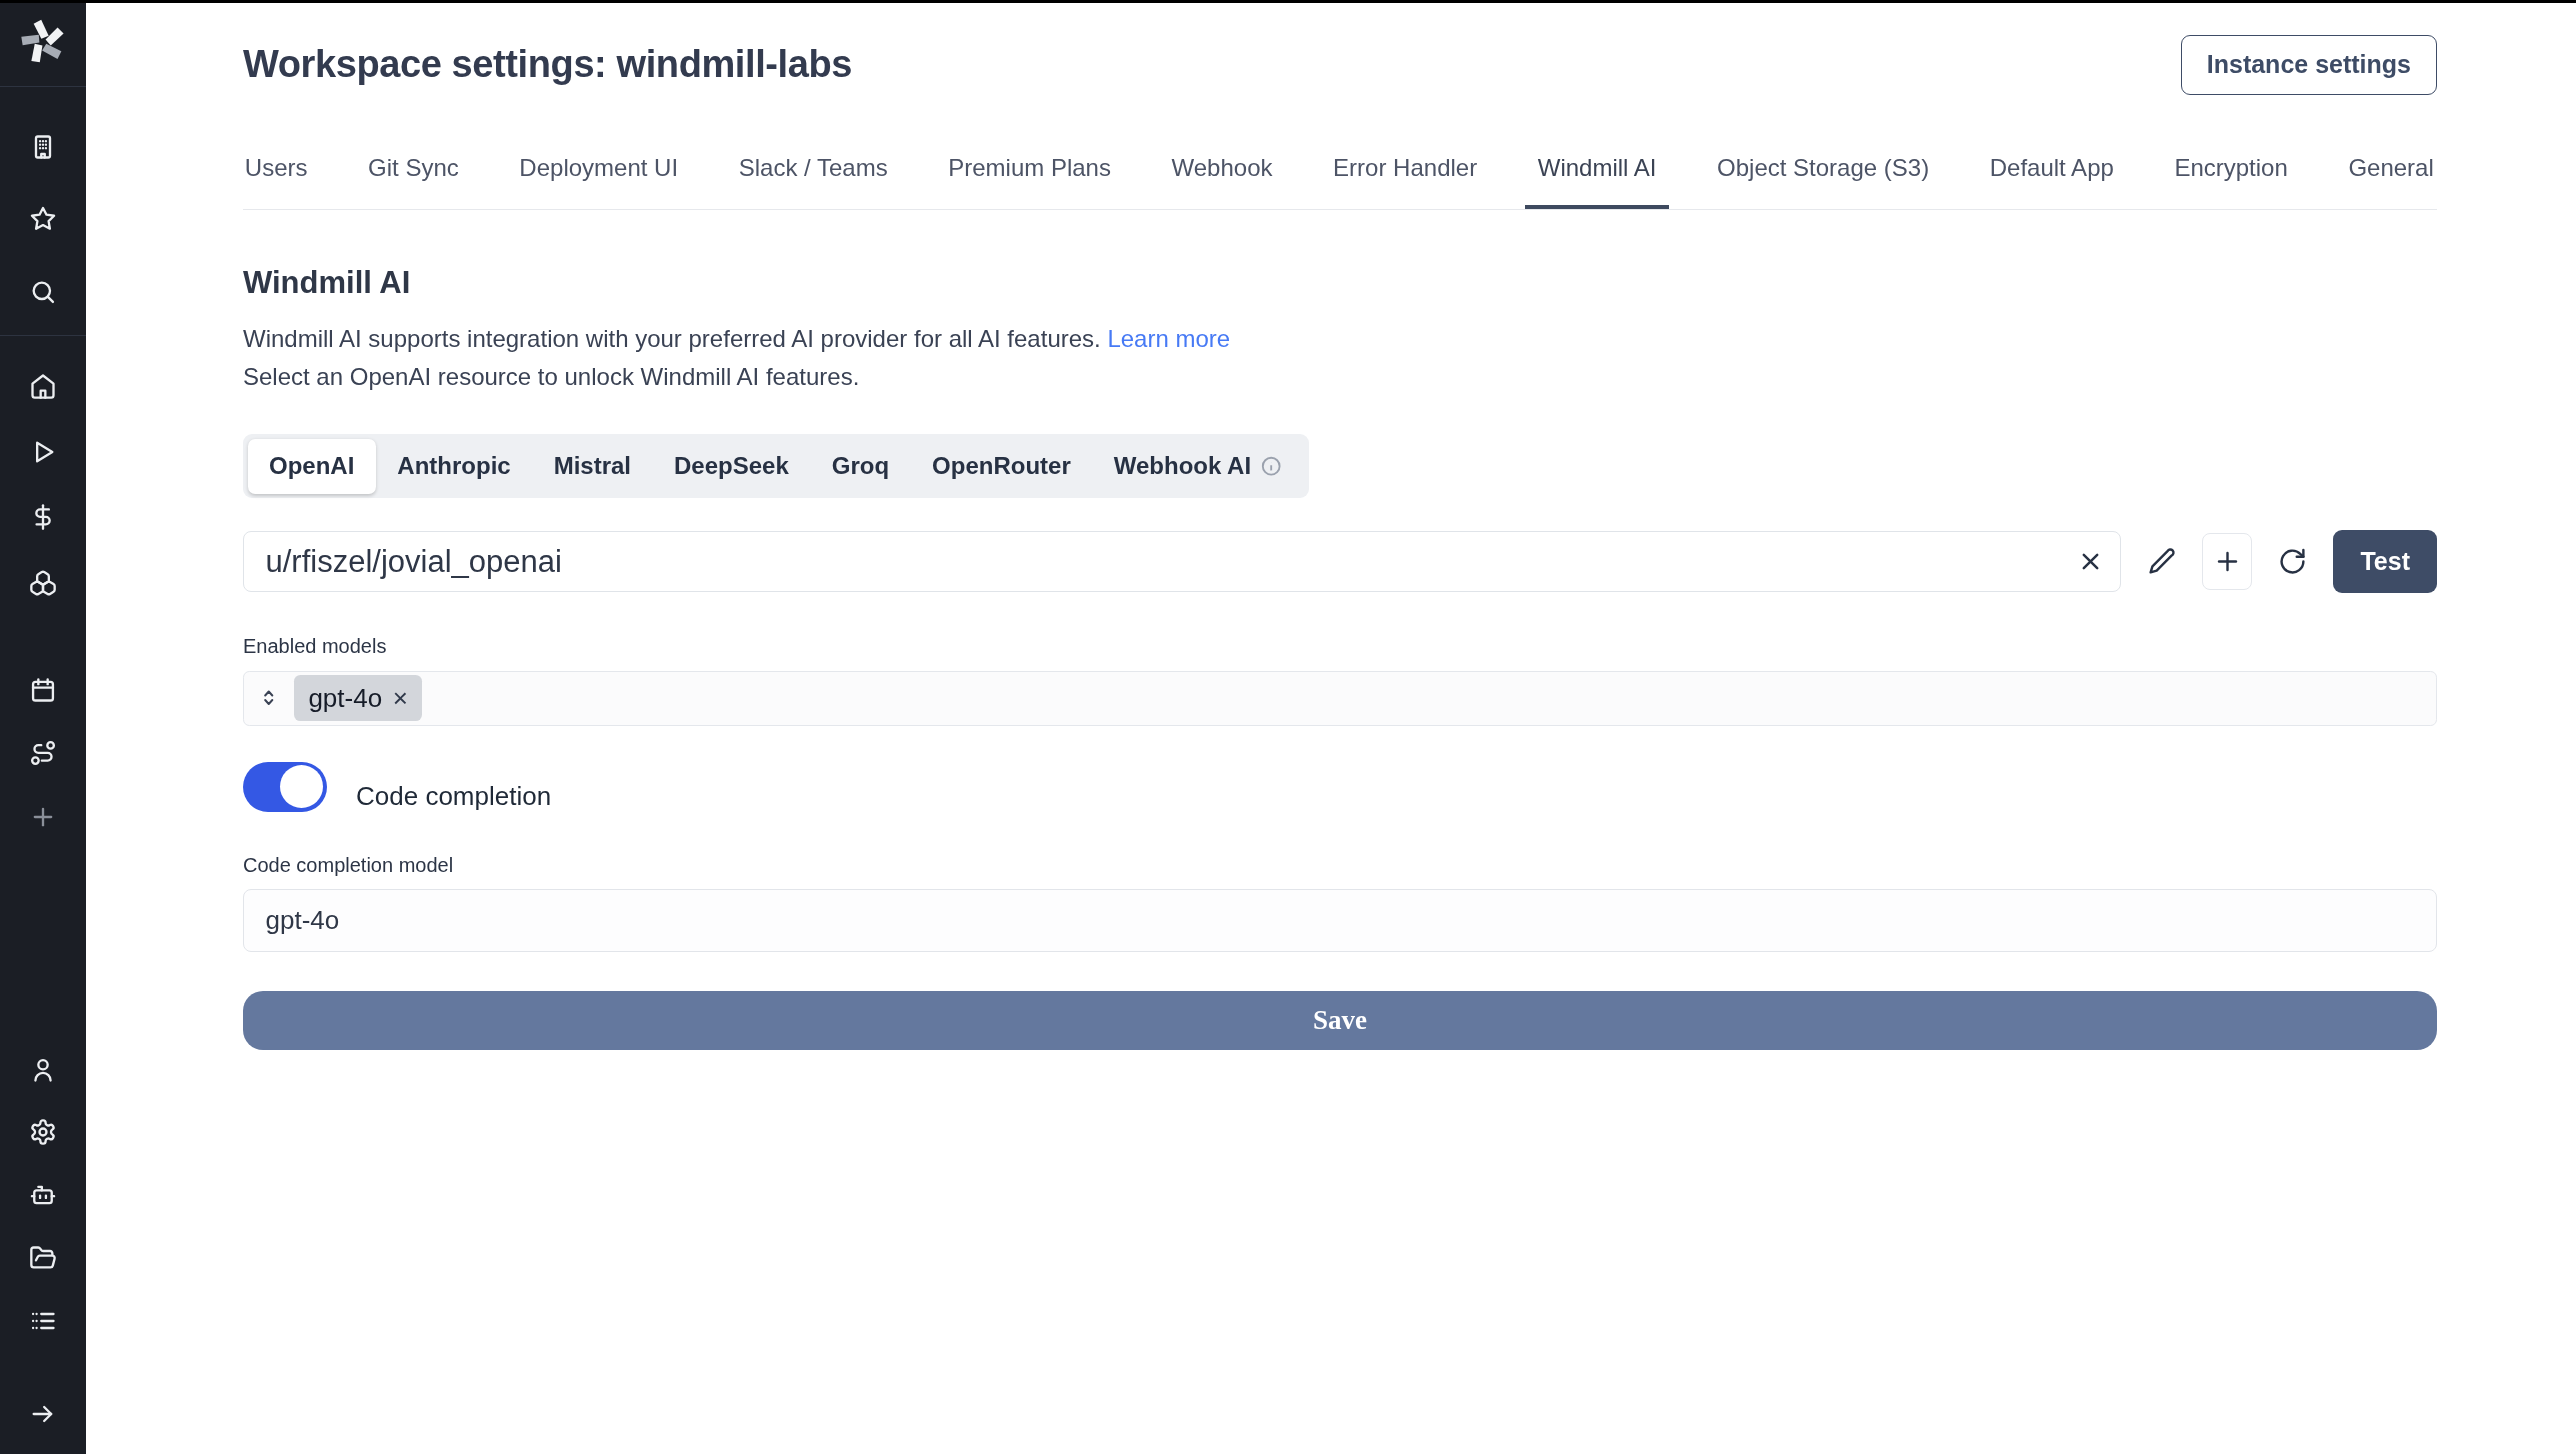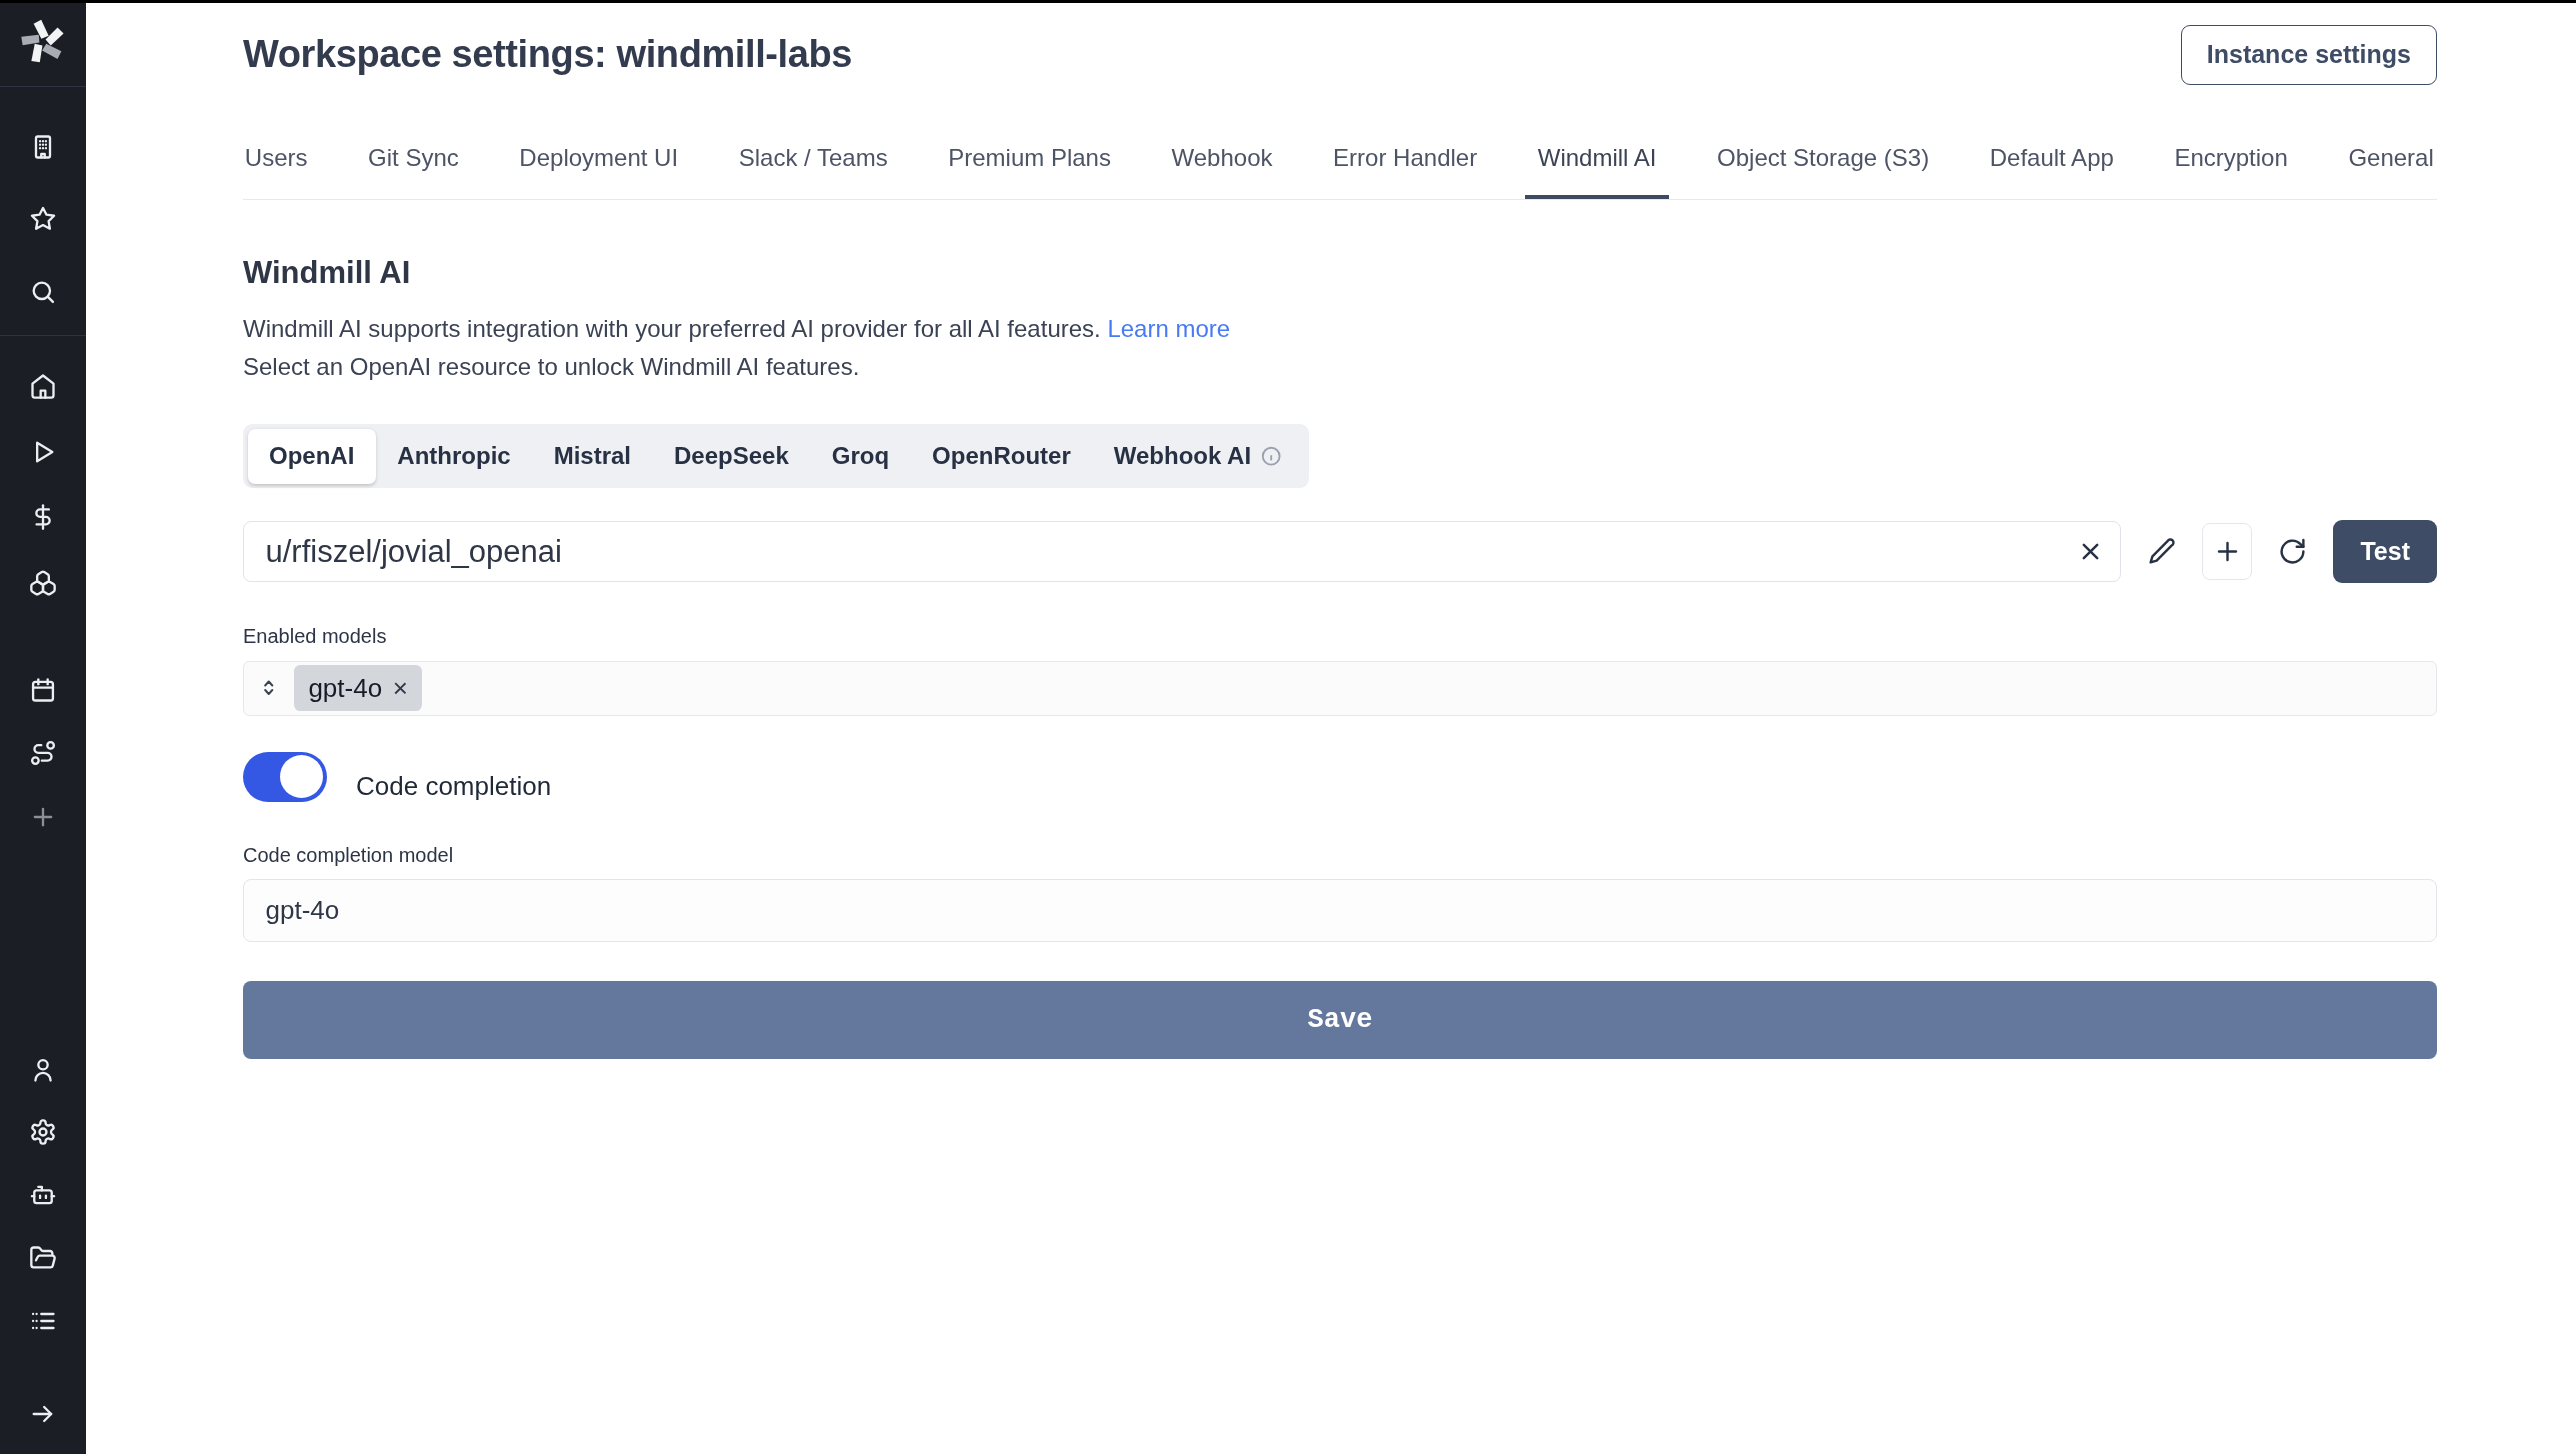--- a/index.html
+++ b/index.html
@@ -14,21 +14,21 @@
   .side-btn.muted svg { stroke:#8a8f99; }
   .side-divider { width:86px; height:0.9px; background:#2d3340; }
   .s-gap-a { margin-top:38px; } .gap33 { margin-top:29.5px; } .gap25 { margin-top:22.4px; }
   .div-b { margin-top:21.5px; } .grp-home { margin-top:29.5px; }
   .grp-cal { margin-top:64px; } .gap23 { margin-top:20.6px; }
   .grp-user { margin-top:210px; } .gap22 { margin-top:19.7px; }
   .grp-arrow { margin-top:50px; }
 
   
   .main { margin-left:86px; padding:0 139px 0 157px; }
-  .header-row { display:flex; justify-content:space-between; align-items:center; padding-top:25px; }
+  .header-row { display:flex; justify-content:space-between; align-items:center; padding-top:35px; }
   .page-title { font-size:38px; font-weight:700; color:#333b4f; letter-spacing:-0.4px; }
   .instance-btn { background:#fff; border:1.8px solid #3e4c66; color:#3e4c66; font-weight:700; font-size:25px; padding:14.3px 25px; border-radius:9px; cursor:pointer; font-family:inherit; }
 
   .tabs { display:flex; gap:57px; margin-top:59px; border-bottom:0.9px solid #e6e8ec; }
   .tab { font-size:24px; color:#4d5466; padding:0 1.8px 27px 1.8px; position:relative; cursor:pointer; white-space:nowrap; }
   .tab.active { color:#3b4354; }
   .tab.active::after { content:""; position:absolute; left:-10.7px; right:-10.7px; bottom:-0.9px; height:4.5px; background:#3e4a5f; }
 
   .section-heading { margin-top:55px; font-size:31px; font-weight:700; color:#2f3747; }
   .desc { margin-top:19.7px; font-size:24px; line-height:38px; color:#3a4254; }
@@ -55,21 +55,21 @@
   .tag { background:#d3d6db; border-radius:6.3px; display:flex; align-items:center; gap:10.7px; padding:7.2px 14.3px; font-size:26px; color:#161c28; }
   .tag-x { cursor:pointer; font-size:26px; color:#30394a; line-height:1; }
 
   .toggle-row { display:flex; align-items:flex-end; margin-top:36px; gap:29px; }
   .toggle { width:84px; height:50px; background:#3458e4; border-radius:25px; position:relative; cursor:pointer; }
   .toggle .knob { position:absolute; right:3.6px; top:3.6px; width:43px; height:43px; background:#fff; border-radius:50%; }
   .toggle-label { font-size:26px; font-weight:500; color:#1f2937; }
 
   .model-input { width:100%; height:63px; border:0.9px solid #e2e5ea; border-radius:8px; background:#fdfdfe; font-size:26px; color:#2f3747; padding:0 21.5px; font-family:inherit; outline:none; display:block; margin-top:12.5px; }
 
-  .save-btn { margin-top:39px; width:100%; height:78px; background:#64789e; border:none; border-radius:8px; color:#fff; font-size:27px; font-weight:700; cursor:pointer; font-family:Liberation Mono, monospace; }
+  .save-btn { margin-top:39px; width:100%; height:59px; background:#64789e; border:none; border-radius:20px; color:#fff; font-size:27px; font-weight:700; cursor:pointer; font-family:Liberation Serif, serif; }
 </style>
 </head>
 <body>
 
 <div class="top-edge"></div>
 
 <nav class="sidebar">
   <div class="logo-box">
     <span>
       <svg width="48" height="48" viewBox="0 0 56 56">

